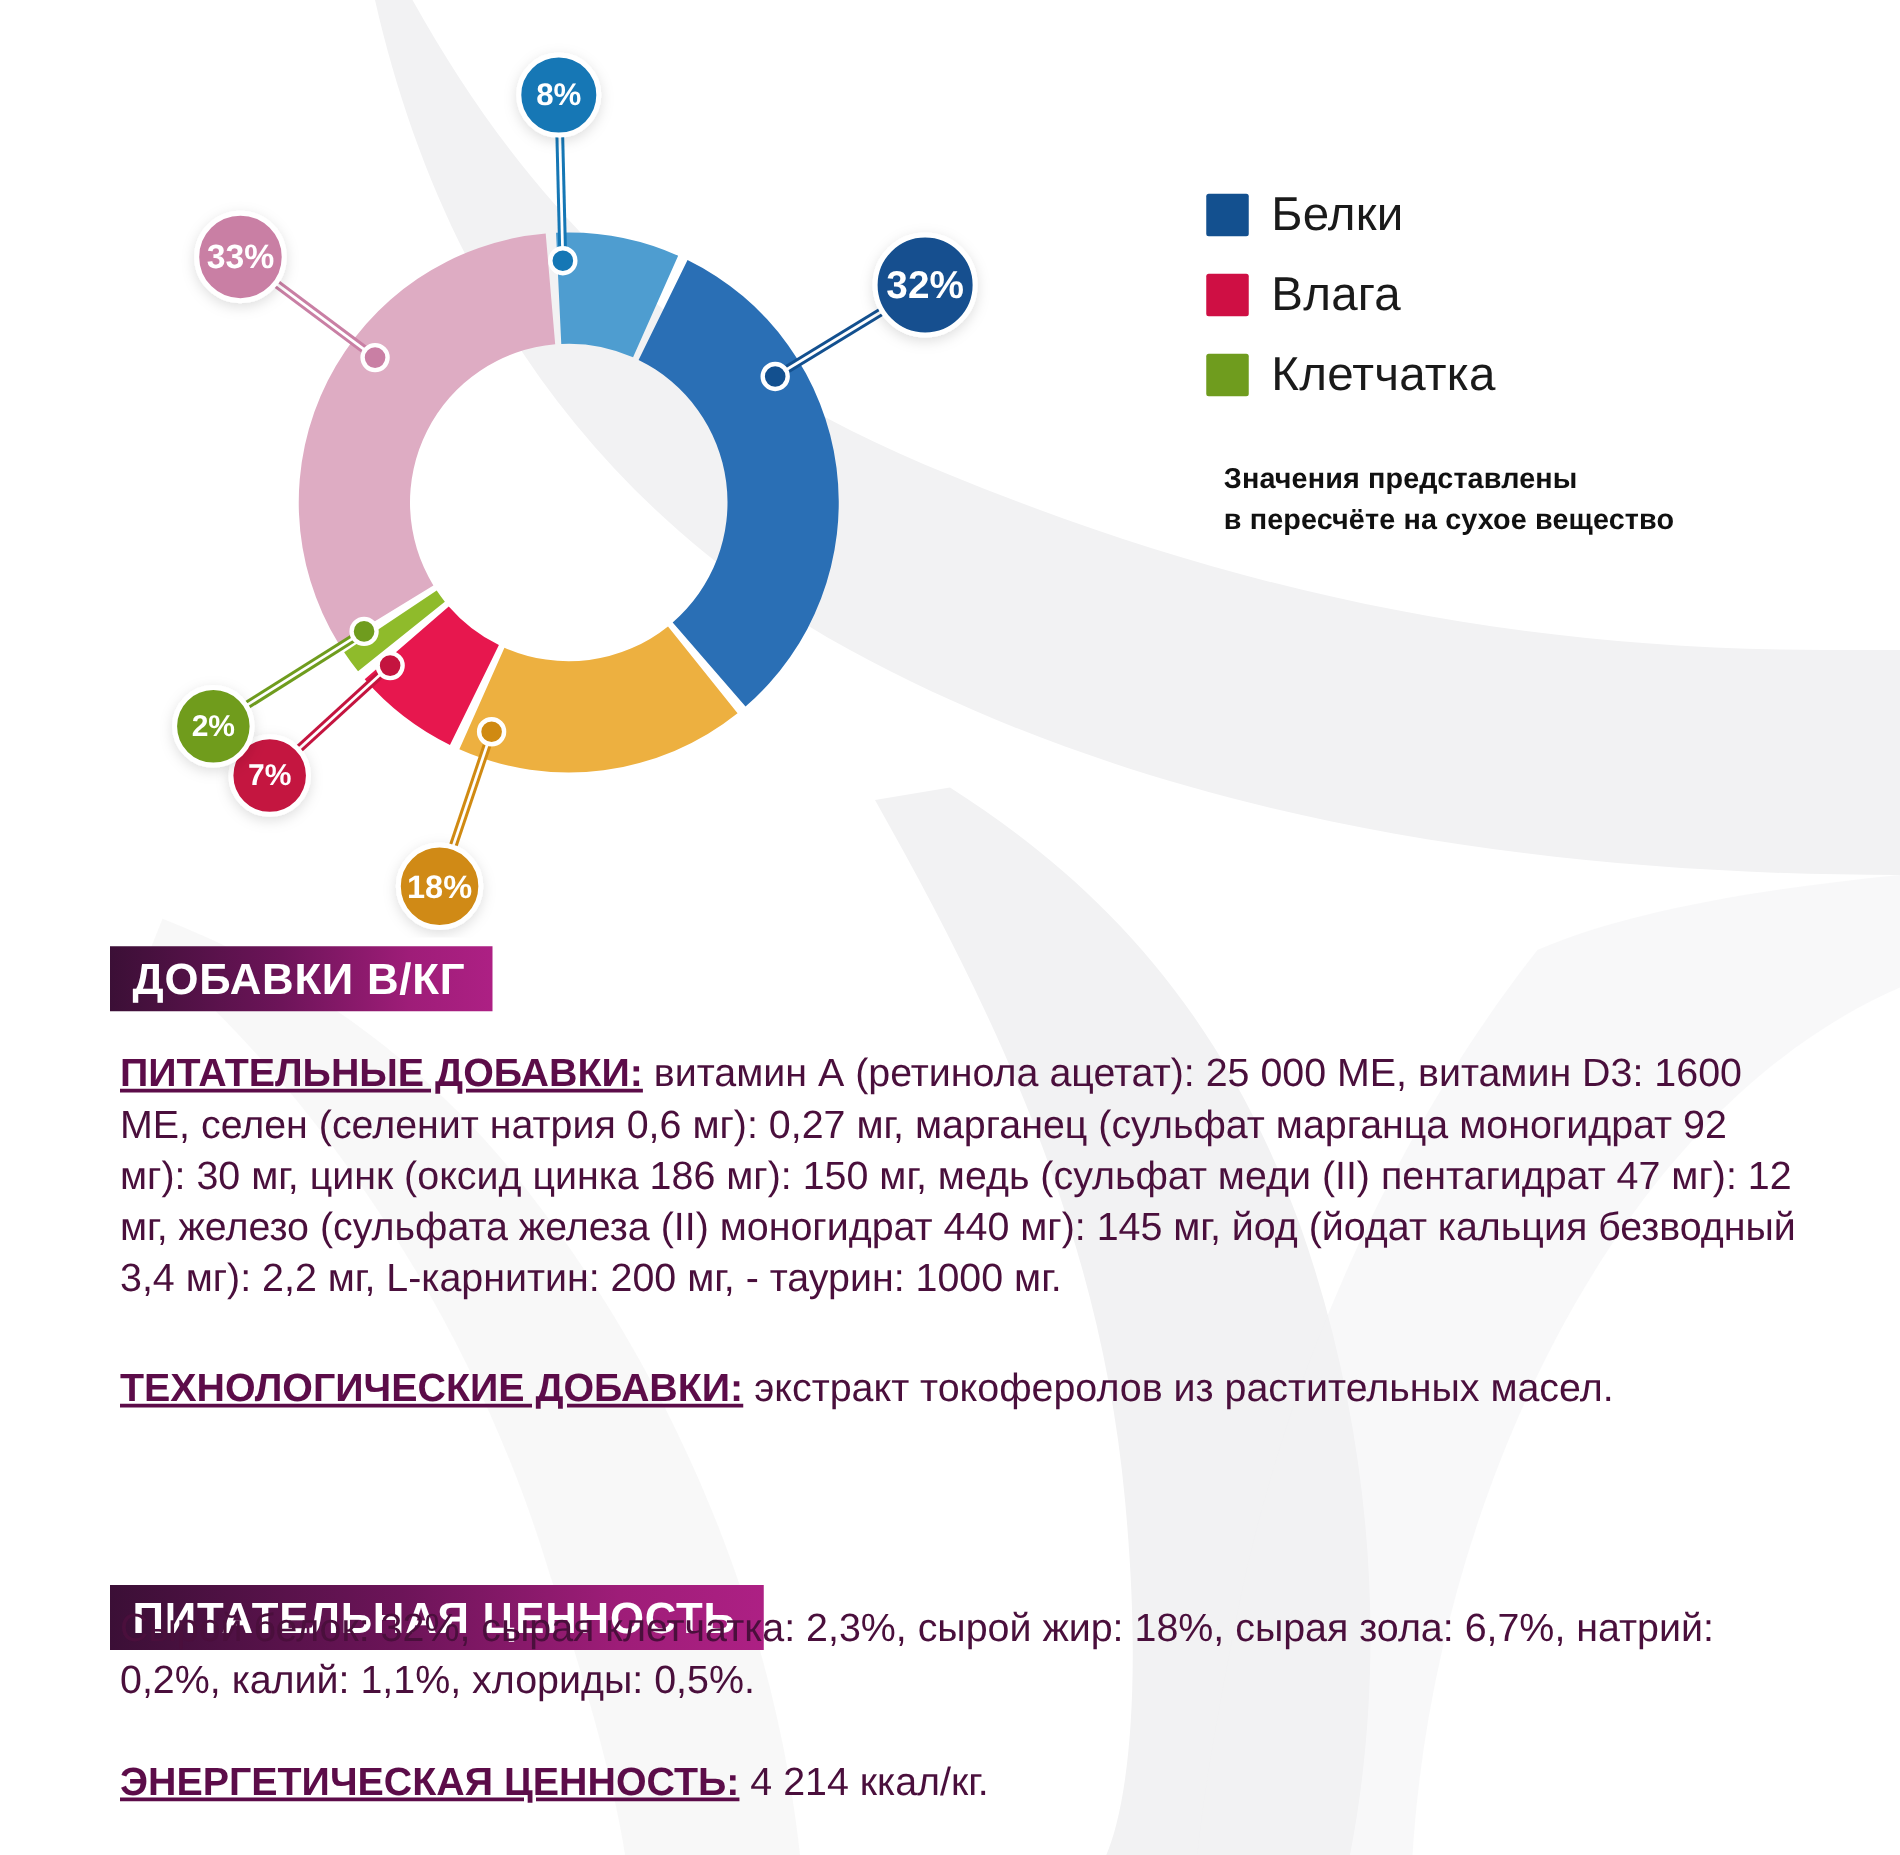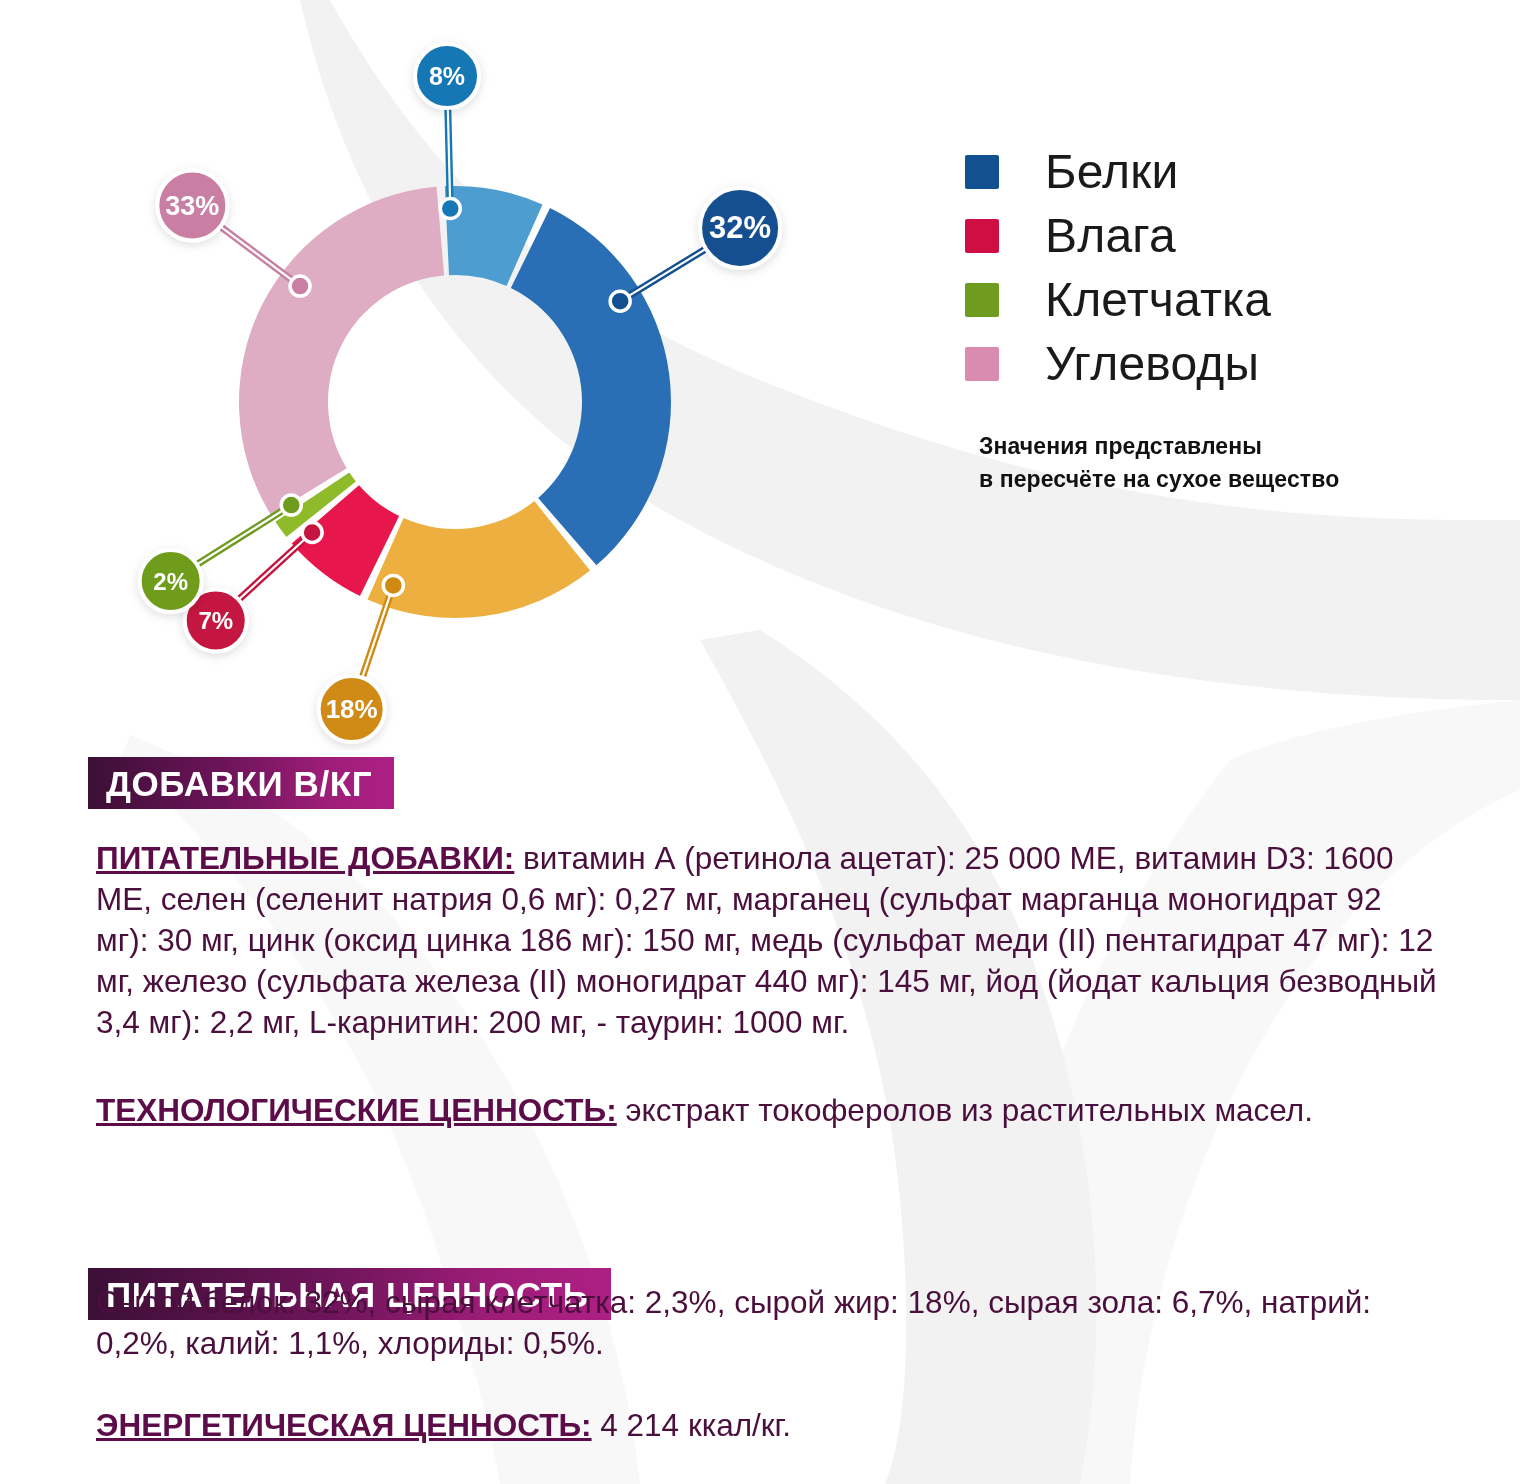--- a/index.html
+++ b/index.html
@@ -13,21 +13,21 @@
   #bg-swirl{position:absolute;left:0;top:0;width:1520px;height:1484px;z-index:0;pointer-events:none;}
 
   
   #chart-area{position:absolute;left:0;top:0;width:950px;height:750px;z-index:2;}
   #donut-svg{position:absolute;left:0;top:0;}
 
   
   #legend{position:absolute;left:965px;top:140px;width:520px;z-index:3;}
   .legend-row{display:flex;align-items:center;height:64px;}
   .legend-swatch{width:34px;height:34px;flex:0 0 34px;border-radius:2px;}
-  .legend-label{margin-left:46px;font-size:48px;color:#1a1a1a;line-height:1;letter-spacing:.2px;}
+  .legend-label{margin-left:18px;font-size:38px;color:#1a1a1a;line-height:1;letter-spacing:.2px;}
   #legend-note{margin-top:34px;font-size:23px;font-weight:bold;color:#111;line-height:1.42;letter-spacing:.1px;margin-left:14px;}
 
   
   .section-bar{
     position:absolute;height:52px;
     background:linear-gradient(90deg,#3b0f36 0%,#6d1459 45%,#9e1d78 78%,#ad2084 100%);
     display:flex;align-items:center;z-index:3;
   }
   .section-bar span{
     color:#fff;font-size:35px;font-weight:bold;letter-spacing:.6px;
@@ -116,37 +116,33 @@
     <div class="legend-label">Белки</div>
   </div>
   <div class="legend-row">
     <div class="legend-swatch" style="background: rgb(207, 15, 68);"></div>
     <div class="legend-label">Влага</div>
   </div>
   <div class="legend-row">
     <div class="legend-swatch" style="background: rgb(111, 156, 30);"></div>
     <div class="legend-label">Клетчатка</div>
   </div>
-  <div class="legend-row">
-    <div class="legend-swatch" style="background: rgb(217, 140, 176);"></div>
-    <div class="legend-label">Углеводы</div>
-  </div>
   <div id="legend-note">
     <div>Значения представлены</div>
     <div>в пересчёте на сухое вещество</div>
   </div>
 </div>
 
 <div class="section-bar" id="bar-additives">
   <span>ДОБАВКИ В/КГ</span>
 </div>
 
 <div class="body-text" id="additives-text"><b>ПИТАТЕЛЬНЫЕ ДОБАВКИ:</b><span> витамин А (ретинола ацетат): 25 000 МЕ, витамин D3: 1600 МЕ, селен (селенит натрия 0,6 мг): 0,27 мг, марганец (сульфат марганца моногидрат 92 мг): 30 мг, цинк (оксид цинка 186 мг): 150 мг, медь (сульфат меди (II) пентагидрат 47 мг): 12 мг, железо (сульфата железа (II) моногидрат 440 мг): 145 мг, йод (йодат кальция безводный 3,4 мг): 2,2 мг, L-карнитин: 200 мг, - таурин: 1000 мг.</span></div>
 
-<div class="body-text" id="tech-text"><b>ТЕХНОЛОГИЧЕСКИЕ ЦЕННОСТЬ:</b><span> экстракт токоферолов из растительных масел.</span></div>
+<div class="body-text" id="tech-text"><b>ТЕХНОЛОГИЧЕСКИЕ ДОБАВКИ:</b><span> экстракт токоферолов из растительных масел.</span></div>
 
 <div class="section-bar" id="bar-nutrition">
   <span>ПИТАТЕЛЬНАЯ ЦЕННОСТЬ</span>
 </div>
 
 <div class="body-text" id="nutrition-text">Сырой белок: 32%, сырая клетчатка: 2,3%, сырой жир: 18%, сырая зола: 6,7%, натрий: 0,2%, калий: 1,1%, хлориды: 0,5%.</div>
 
 <div class="body-text" id="energy-text"><b>ЭНЕРГЕТИЧЕСКАЯ ЦЕННОСТЬ:</b><span> 4 214 ккал/кг.</span></div>
 
 </body></html>

